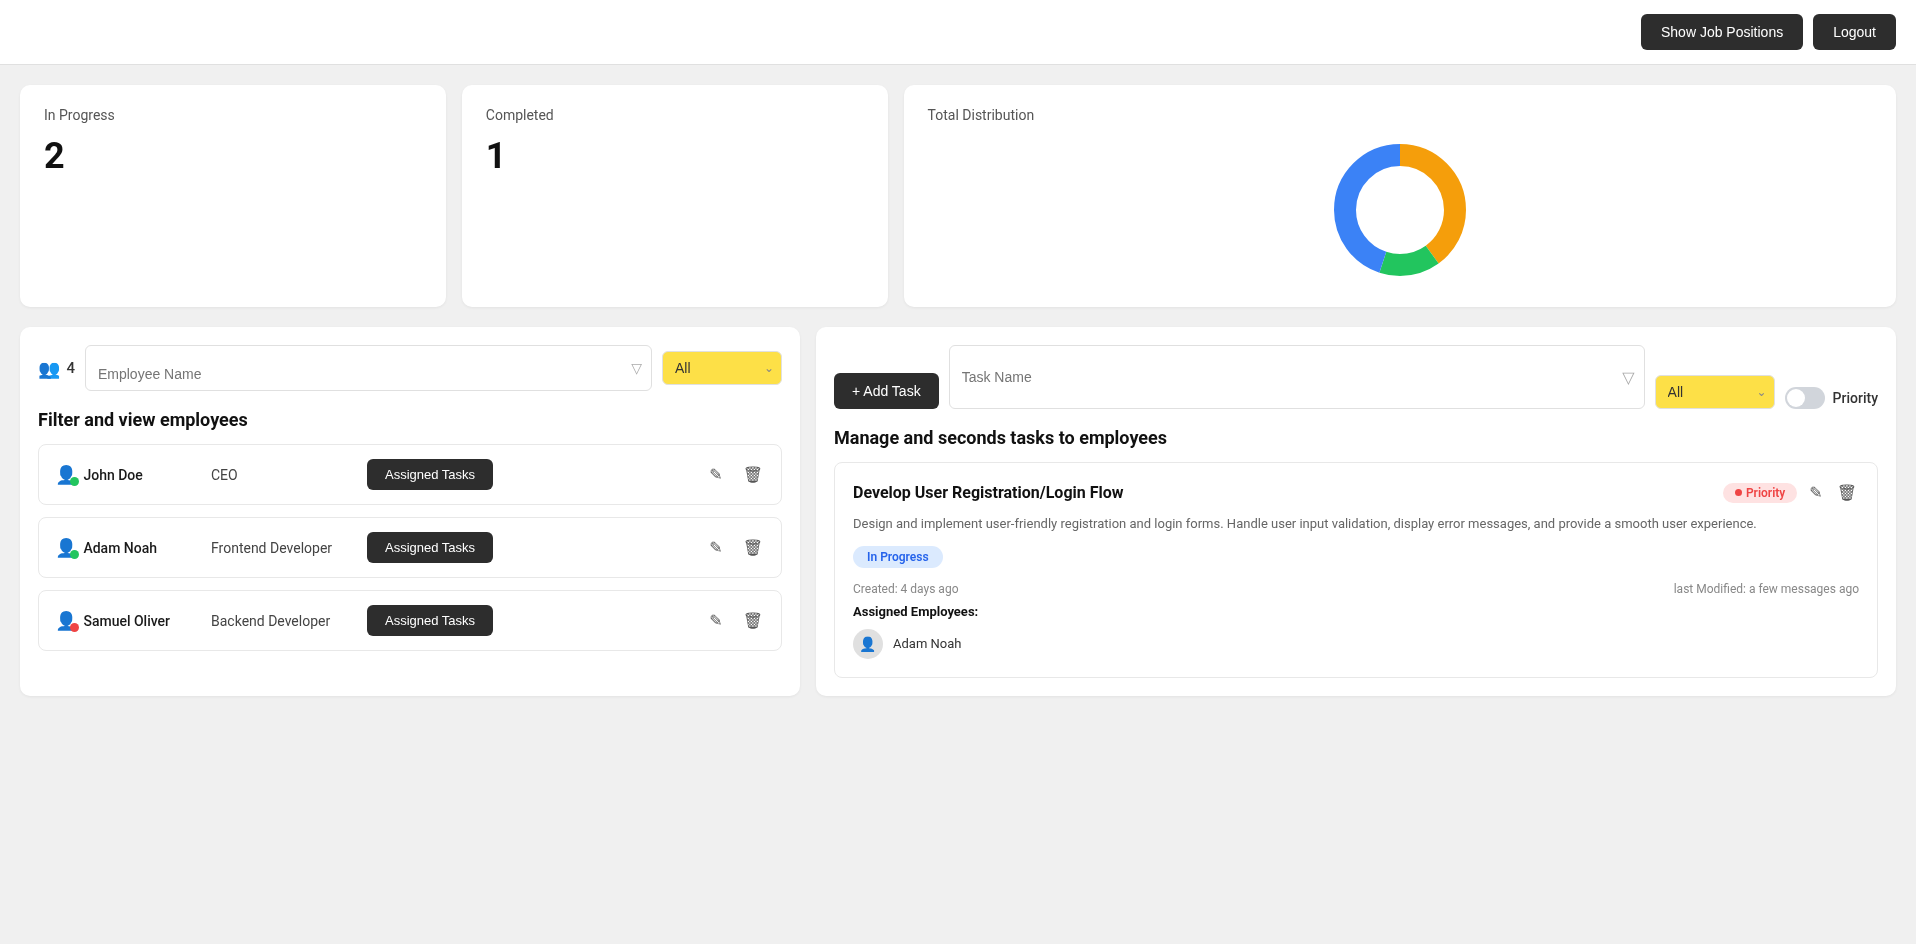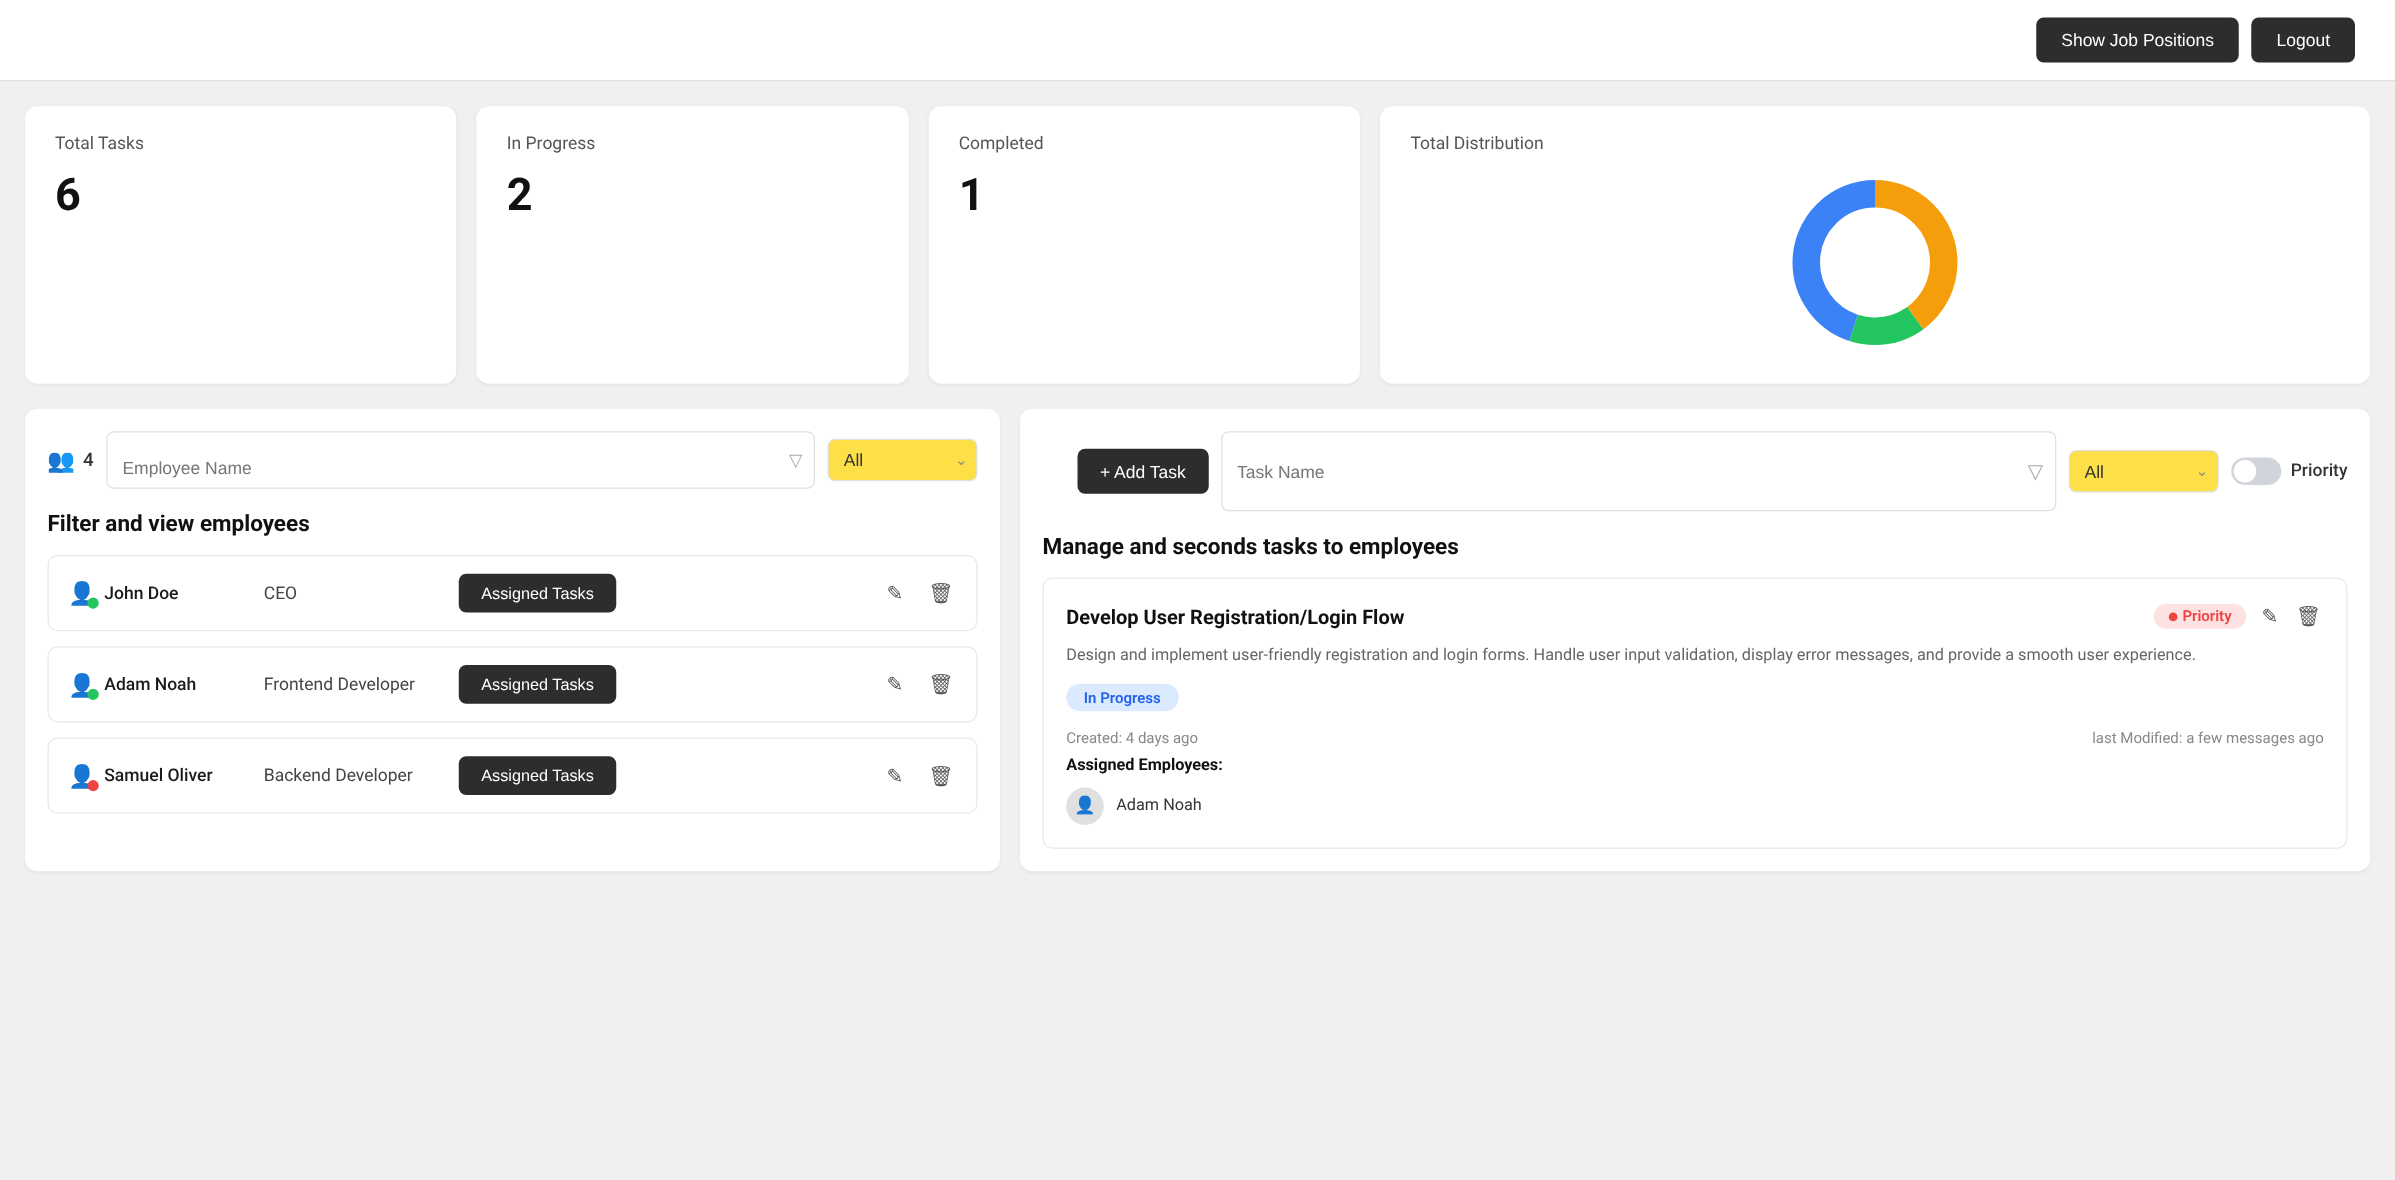--- a/index.html
+++ b/index.html
@@ -6,21 +6,21 @@
     body {
       font-family: -apple-system, BlinkMacSystemFont, 'Segoe UI', Roboto, sans-serif;
       background: #f0f0f0;
       color: #1a1a1a;
       min-height: 944px;
     }
 
     
     .header {
       background: #fff;
-      padding: 14px 32px;
+      padding: 14px 20px;
       display: flex;
       justify-content: flex-end;
       align-items: center;
       gap: 10px;
       border-bottom: 1px solid #e0e0e0;
     }
     .btn-dark {
       background: #2d2d2d;
       color: #fff;
       border: none;
@@ -213,24 +213,23 @@
     .task-panel {
       background: #fff;
       border-radius: 10px;
       flex: 1;
       padding: 18px;
       box-shadow: 0 1px 3px rgba(0,0,0,0.06);
     }
 
     .task-toolbar {
       display: flex;
-      align-items: center;
+      align-items: flex-end;
       gap: 10px;
       margin-bottom: 18px;
-      margin-left: 28px;
     }
     .btn-add-task {
       background: #2d2d2d;
       color: #fff;
       border: none;
       border-radius: 6px;
       padding: 10px 18px;
       font-size: 14px;
       font-weight: 500;
       cursor: pointer;
@@ -366,24 +365,20 @@
 </head>
 <body>
 
 <div class="header">
   <button class="btn-dark">Show Job Positions</button>
   <button class="btn-dark">Logout</button>
 </div>
 
 <div class="stats-row">
 
-  <div class="stat-card">
-    <div class="stat-label">Total Tasks</div>
-    <div class="stat-value">6</div>
-  </div>
 
   <div class="stat-card">
     <div class="stat-label">In Progress</div>
     <div class="stat-value">2</div>
   </div>
 
   <div class="stat-card">
     <div class="stat-label">Completed</div>
     <div class="stat-value">1</div>
   </div>

